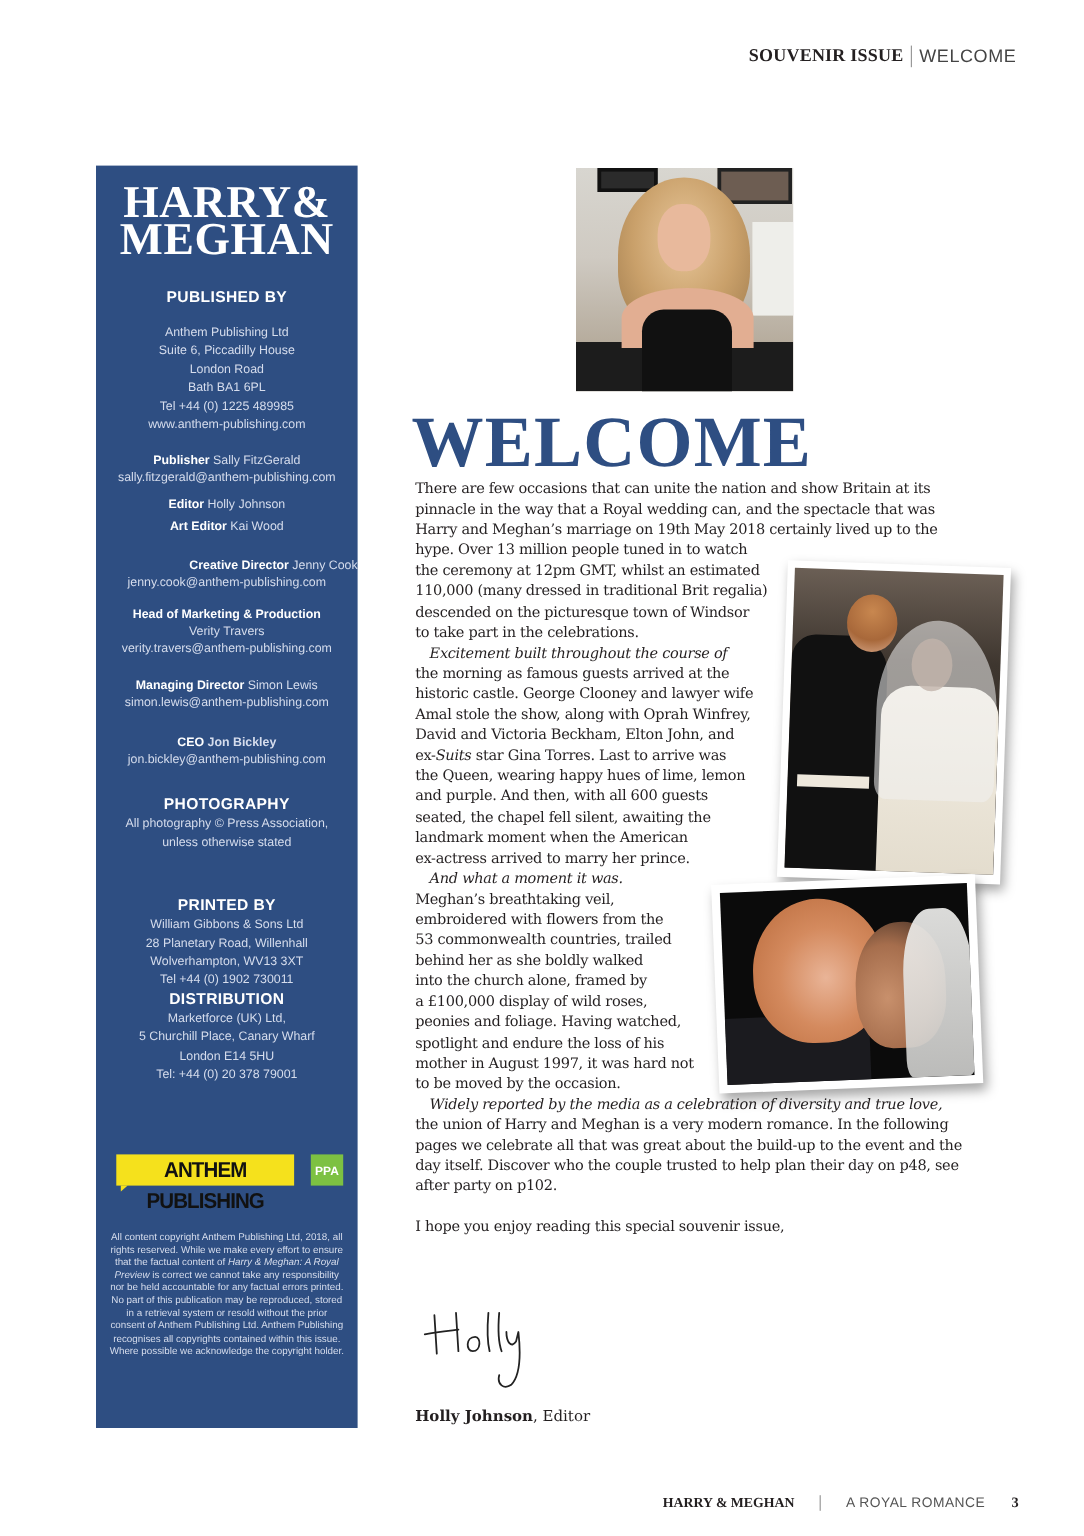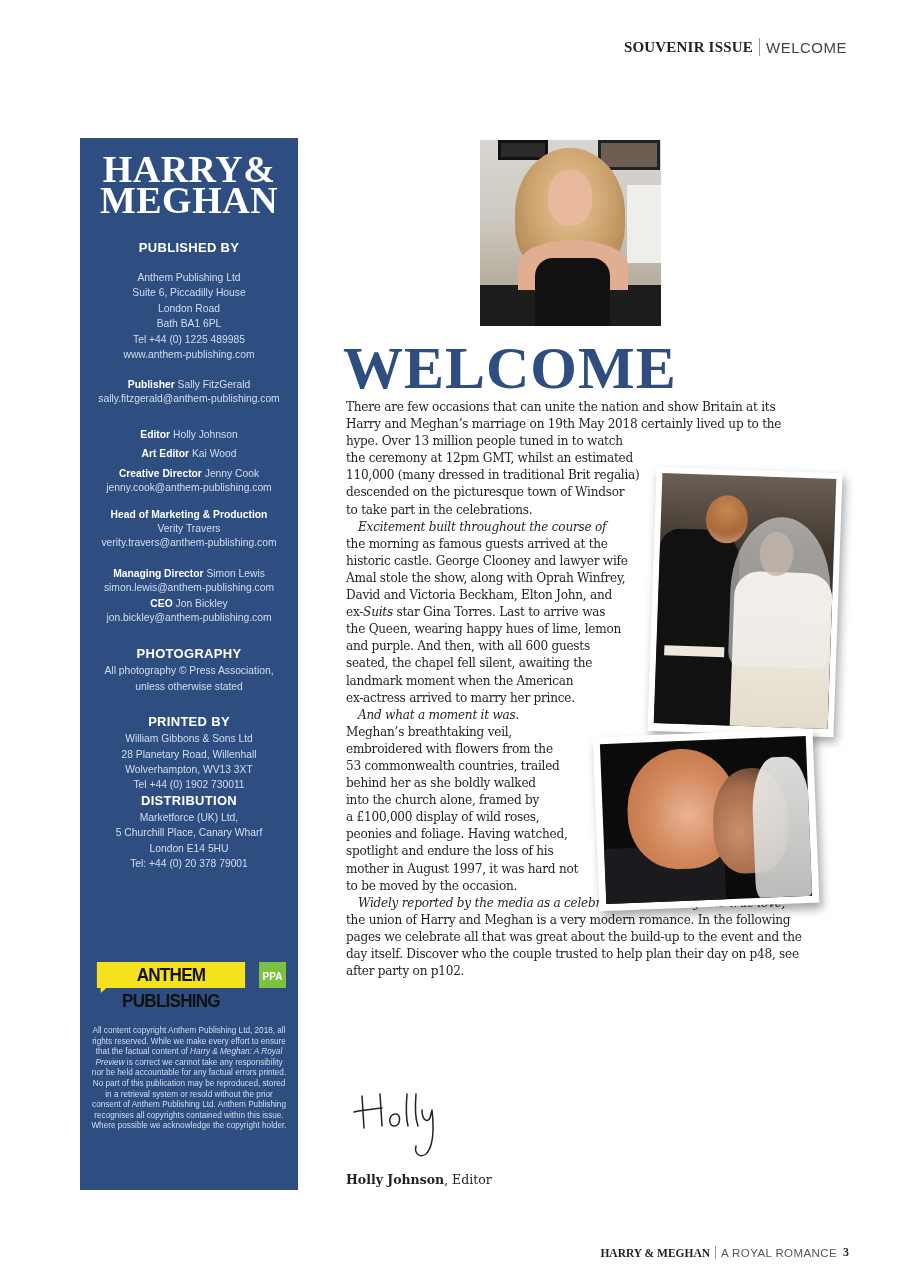--- a/index.html
+++ b/index.html
@@ -112,21 +112,21 @@
   .photo-kiss .veil { position:absolute; left: 150px; top: 20px; width: 58px; height: 140px; border-radius: 40% 40% 10% 10%; background: linear-gradient(180deg, #f2f2f0, #cfcfcd); opacity: 0.9; }
 
   
   .signature { position: absolute; left: 352px; top: 1088px; width: 110px; height: 72px; }
   .signature svg path { fill: none; stroke: #222; stroke-width: 1.5; stroke-linecap: round; stroke-linejoin: round; }
   .sign-off { position: absolute; left: 346px; top: 1172px; font-size: 12.5px; font-family: "DejaVu Serif", serif; color: #231f20; }
   .sign-off b { font-weight: bold; }
 
   
   .running-foot {
-    position: absolute; top: 1245px; right: 54px; display: flex; align-items: center; font-size: 11px;
+    position: absolute; top: 1245px; right: 54px; display: flex; align-items: center; font-size: 11px; gap: 16px;
   }
   .running-foot .bold { font-family: "Liberation Serif", serif; font-weight: bold; font-size: 11.5px; color: #231f20; }
   .running-foot .sep { display: inline-block; width: 1px; height: 13px; background: #999; margin: 0 5px; }
   .running-foot .light { font-family: "Liberation Sans", sans-serif; font-size: 11.5px; color: #555; letter-spacing: 0.4px; }
   .running-foot .num { font-family: "Liberation Serif", serif; font-weight: bold; font-size: 12px; margin-left: 6px; color: #231f20; }
 </style>
 </head>
 <body>
 
 <div class="running-head">
@@ -150,56 +150,56 @@
     <div class="sb-line">Tel +44 (0) 1225 489985</div>
     <div class="sb-line">www.anthem-publishing.com</div>
   </div>
 
   <div style="margin-top:16px;">
     <div class="sb-credit">
       <b>Publisher</b> <span>Sally FitzGerald</span>
     </div>
     <div class="sb-credit">sally.fitzgerald@anthem-publishing.com</div>
 
-    <div class="sb-credit" style="margin-top:22px;">
+    <div class="sb-credit" style="margin-top:8px;">
       <b>Editor</b> <span>Holly Johnson</span>
     </div>
     <div class="sb-credit" style="margin-top:5px;">
       <b>Art Editor</b> <span>Kai Wood</span>
     </div>
 
-    <div class="sb-credit" style="margin-top:6px;">
+    <div class="sb-credit" style="margin-top:18px;text-align:right;">
       <b>Creative Director</b> <span>Jenny Cook</span>
     </div>
     <div class="sb-credit">jenny.cook@anthem-publishing.com</div>
 
     <div class="sb-credit" style="margin-top:13px;">
       <b>Head of Marketing &amp; Production</b>
     </div>
     <div class="sb-credit">Verity Travers</div>
     <div class="sb-credit">verity.travers@anthem-publishing.com</div>
 
     <div class="sb-credit" style="margin-top:17px;">
       <b>Managing Director</b> <span>Simon Lewis</span>
     </div>
     <div class="sb-credit">simon.lewis@anthem-publishing.com</div>
 
-    <div class="sb-credit" style="margin-top:2px;">
+    <div class="sb-credit" style="margin-top:20px;font-weight:bold;">
       <b>CEO</b> <span>Jon Bickley</span>
     </div>
     <div class="sb-credit">jon.bickley@anthem-publishing.com</div>
   </div>
 
   <div class="sb-section" style="margin-top:21px;">
     <div class="sb-heading">PHOTOGRAPHY</div>
     <div class="sb-line" style="margin-top:2px;">All photography © Press Association,</div>
     <div class="sb-line">unless otherwise stated</div>
   </div>
 
-  <div class="sb-section" style="margin-top:20px;">
+  <div class="sb-section" style="margin-top:36px;">
     <div class="sb-heading">PRINTED BY</div>
     <div class="sb-line" style="margin-top:2px;">William Gibbons &amp; Sons Ltd</div>
     <div class="sb-line">28 Planetary Road, Willenhall</div>
     <div class="sb-line">Wolverhampton, WV13 3XT</div>
     <div class="sb-line">Tel +44 (0) 1902 730011</div>
   </div>
 
   <div class="sb-section" style="">
     <div class="sb-heading">DISTRIBUTION</div>
     <div class="sb-line" style="margin-top:2px;">Marketforce (UK) Ltd,</div>
@@ -226,20 +226,21 @@
   <div class="hair"></div>
   <div class="shoulders"></div>
   <div class="body"></div>
   <div class="face"></div>
 </div>
 
 <h1 class="welcome-title">WELCOME</h1>
 
 <div class="body-copy" id="body-copy">
     <span class="ln">There are few occasions that can unite the nation and show Britain at its</span>
+    <span class="ln">pinnacle in the way that a Royal wedding can, and the spectacle that was</span>
     <span class="ln">Harry and Meghan’s marriage on 19th May 2018 certainly lived up to the</span>
     <span class="ln">hype. Over 13 million people tuned in to watch</span>
     <span class="ln">the ceremony at 12pm GMT, whilst an estimated</span>
     <span class="ln">110,000 (many dressed in traditional Brit regalia)</span>
     <span class="ln">descended on the picturesque town of Windsor</span>
     <span class="ln">to take part in the celebrations.</span>
     <span class="ln ind">Excitement built throughout the course of</span>
     <span class="ln">the morning as famous guests arrived at the</span>
     <span class="ln">historic castle. George Clooney and lawyer wife</span>
     <span class="ln">Amal stole the show, along with Oprah Winfrey,</span>
@@ -260,20 +261,21 @@
     <span class="ln">peonies and foliage. Having watched,</span>
     <span class="ln">spotlight and endure the loss of his</span>
     <span class="ln">mother in August 1997, it was hard not</span>
     <span class="ln">to be moved by the occasion.</span>
     <span class="ln ind">Widely reported by the media as a celebration of diversity and true love,</span>
     <span class="ln">the union of Harry and Meghan is a very modern romance. In the following</span>
     <span class="ln">pages we celebrate all that was great about the build-up to the event and the</span>
     <span class="ln">day itself. Discover who the couple trusted to help plan their day on p48, see</span>
     <span class="ln">after party on p102.</span>
     <span class="ln">&nbsp;</span>
+    <span class="ln">I hope you enjoy reading this special souvenir issue,</span>
   </div>
 
 <div class="photo-wedding">
   <div class="img">
     <div class="groom"></div>
     <div class="belt"></div>
     <div class="groom-head"></div>
     <div class="bride"></div>
     <div class="bride-face"></div>
     <div class="veil"></div>

